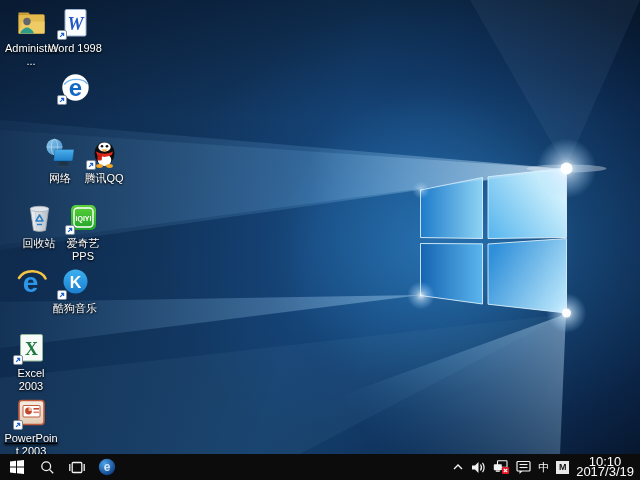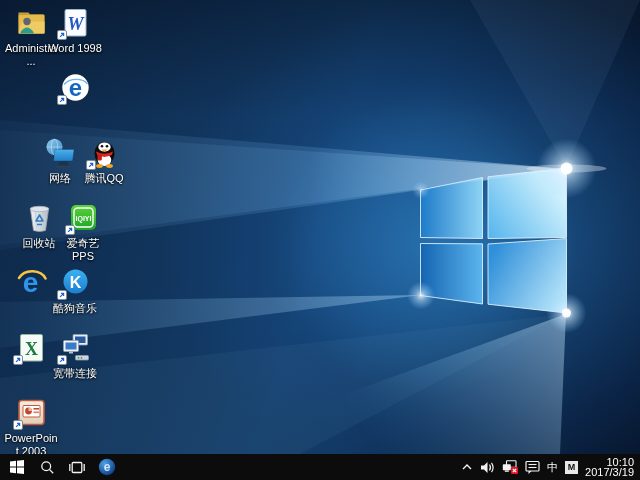--- a/index.html
+++ b/index.html
@@ -12,39 +12,39 @@
       radial-gradient(420px 320px at 76% 54%, rgba(46,140,220,.50), rgba(22,80,150,.22) 55%, rgba(0,0,0,0) 78%),
       linear-gradient(180deg, rgba(3,10,22,.42) 0%, rgba(3,10,22,0) 26%),
       linear-gradient(285deg, rgba(4,12,26,.55) 0%, rgba(4,12,26,0) 40%),
       linear-gradient(105deg, #0d2646 0%, #143e6b 50%, #0f3158 72%, #0a2040 100%);
   }
   .hero-svg{position:absolute;inset:0;}
   
   .desk-item{position:absolute;width:54px;display:flex;flex-direction:column;align-items:center;cursor:default;}
   .c1{left:4px;} .c2{left:48px;}
   .r1{top:6px;} .r2{top:71px;} .r3{top:136px;margin-left:29px;} .r4{top:201px;margin-left:8px;}
-  .r5{top:266px;} .r6{top:331px;} .r7{top:396px;}
+  .r5{top:266px;} .r6{top:331px;} .r7{top:396px;text-decoration:underline;}
   .ico{width:33px;height:33px;position:relative;flex:0 0 auto;}
   .ico svg{display:block;}
   .badge{position:absolute;left:-2px;bottom:-1px;width:10px;height:10px;background:#fff;
          border:1px solid #7d8a99;border-radius:2px;box-sizing:border-box;}
   .badge svg{width:100%;height:100%;}
   .lbl{margin-top:3px;font-size:11px;line-height:13px;color:#fff;text-align:center;
        text-shadow:0 1px 2px rgba(0,0,0,.95),0 0 3px rgba(0,0,0,.7);word-break:break-word;}
   
   .taskbar{position:absolute;left:0;bottom:0;width:640px;height:26px;background:#0c0c0c;
            display:flex;align-items:center;justify-content:space-between;}
   .tb-left{display:flex;align-items:center;height:100%;margin-left:2px;}
   .tb-btn{width:30px;height:26px;display:flex;align-items:center;justify-content:center;}
   .tray{display:flex;align-items:center;height:100%;gap:7px;margin-right:4px;}
   .tray-ic{display:flex;align-items:center;justify-content:center;height:26px;}
   .ime-mode{color:#fff;font-size:11px;line-height:26px;}
   .ime-badge{width:13px;height:13px;background:#e8e8e8;color:#111;font-size:9px;font-weight:bold;
              display:flex;align-items:center;justify-content:center;}
-  .clock{color:#fff;font-size:11px;line-height:10.5px;text-align:right;padding-right:2px;min-width:46px;}
+  .clock{color:#fff;font-size:13px;line-height:10.5px;text-align:center;padding-right:2px;min-width:46px;}
 </style>
 </head>
 <body>
 
 <div class="stage">
 
   <div class="desktop">
     <div class="wallpaper"></div>
 
     <svg class="hero-svg" width="640" height="454" viewBox="0 0 640 454">
@@ -188,20 +188,21 @@
         <svg width="33" height="33" viewBox="0 0 33 33">
           <rect x="5.5" y="3.5" width="22" height="26.5" rx="1.5" fill="#f6fbf7" stroke="#8fb79c" stroke-width="1"></rect>
           <text x="16.5" y="23.5" text-anchor="middle" font-family="Liberation Serif, serif" font-size="18" font-weight="bold" fill="#1e7a40">X</text>
         </svg>
         <div class="badge">
           <svg viewBox="0 0 10 10">
               <path d="M2.6,7.4 L6.8,3.2 M3.8,3 h3.2 v3.2" stroke="#1e62d0" stroke-width="1.5" fill="none"></path>
             </svg>
         </div>
       </div>
+      <div class="lbl">Excel 2003</div>
     </div>
 
     <div class="desk-item c1 r7">
       <div class="ico">
         <svg width="33" height="33" viewBox="0 0 33 33">
           <defs>
               <linearGradient id="gPPT" x1="0" y1="0" x2="0" y2="1">
             <stop offset="0%" stop-color="#f5eee4"></stop>
                 <stop offset="100%" stop-color="#e3ccb4"></stop>
               </linearGradient>
@@ -311,40 +312,20 @@
         </svg>
         <div class="badge">
           <svg viewBox="0 0 10 10">
               <path d="M2.6,7.4 L6.8,3.2 M3.8,3 h3.2 v3.2" stroke="#1e62d0" stroke-width="1.5" fill="none"></path>
             </svg>
         </div>
       </div>
       <div class="lbl">酷狗音乐</div>
     </div>
 
-    <div class="desk-item c2 r6">
-      <div class="ico">
-        <svg width="33" height="33" viewBox="0 0 33 33">
-          <rect x="14" y="3.5" width="14.5" height="10.5" rx="1" fill="#e7edf4" stroke="#90a0b0" stroke-width=".8"></rect>
-          <rect x="16" y="5.5" width="10.5" height="6.5" fill="#2a5a9e"></rect>
-          <rect x="4.5" y="9.5" width="15" height="11" rx="1" fill="#eef2f7" stroke="#90a0b0" stroke-width=".8"></rect>
-          <rect x="6.5" y="11.5" width="11" height="7" fill="#3a7ac8"></rect>
-          <rect x="10" y="20.5" width="4" height="2" fill="#b9c2cc"></rect>
-          <rect x="16.5" y="24.5" width="13" height="4.5" rx="1" fill="#cdd6df" stroke="#8e9aa6" stroke-width=".8"></rect>
-          <circle cx="19.5" cy="26.8" r=".9" fill="#3c9e3c"></circle>
-          <circle cx="22.5" cy="26.8" r=".9" fill="#6a7680"></circle>
-        </svg>
-        <div class="badge">
-          <svg viewBox="0 0 10 10">
-              <path d="M2.6,7.4 L6.8,3.2 M3.8,3 h3.2 v3.2" stroke="#1e62d0" stroke-width="1.5" fill="none"></path>
-            </svg>
-        </div>
-      </div>
-      <div class="lbl">宽带连接</div>
-    </div>
   </div>
 
   <div class="taskbar">
     <div class="tb-left">
       <div class="tb-btn">
         <svg width="14" height="14" viewBox="0 0 14 14">
           <polygon points="0,1.6 6,0.8 6,6.5 0,6.5" fill="#fff"></polygon>
           <polygon points="7,0.7 14,0 14,6.5 7,6.5" fill="#fff"></polygon>
           <polygon points="0,7.5 6,7.5 6,13.2 0,12.4" fill="#fff"></polygon>
           <polygon points="7,7.5 14,7.5 14,14 7,13.3" fill="#fff"></polygon>

